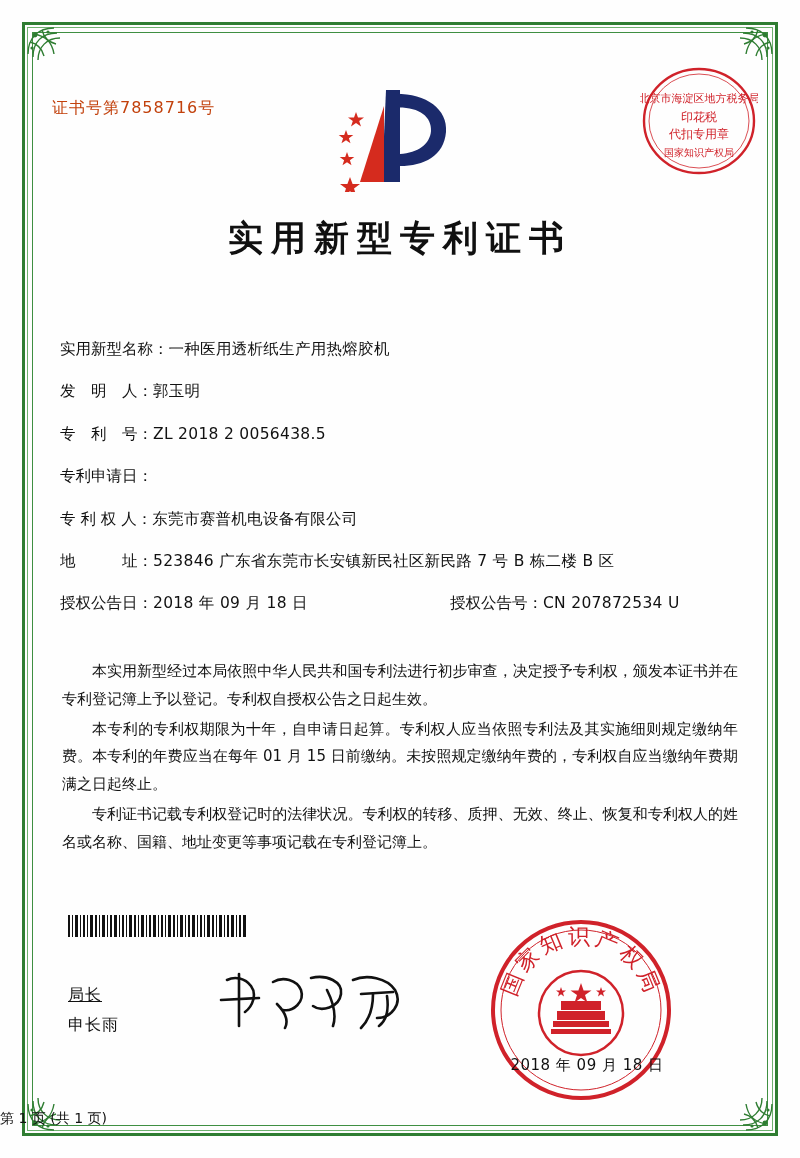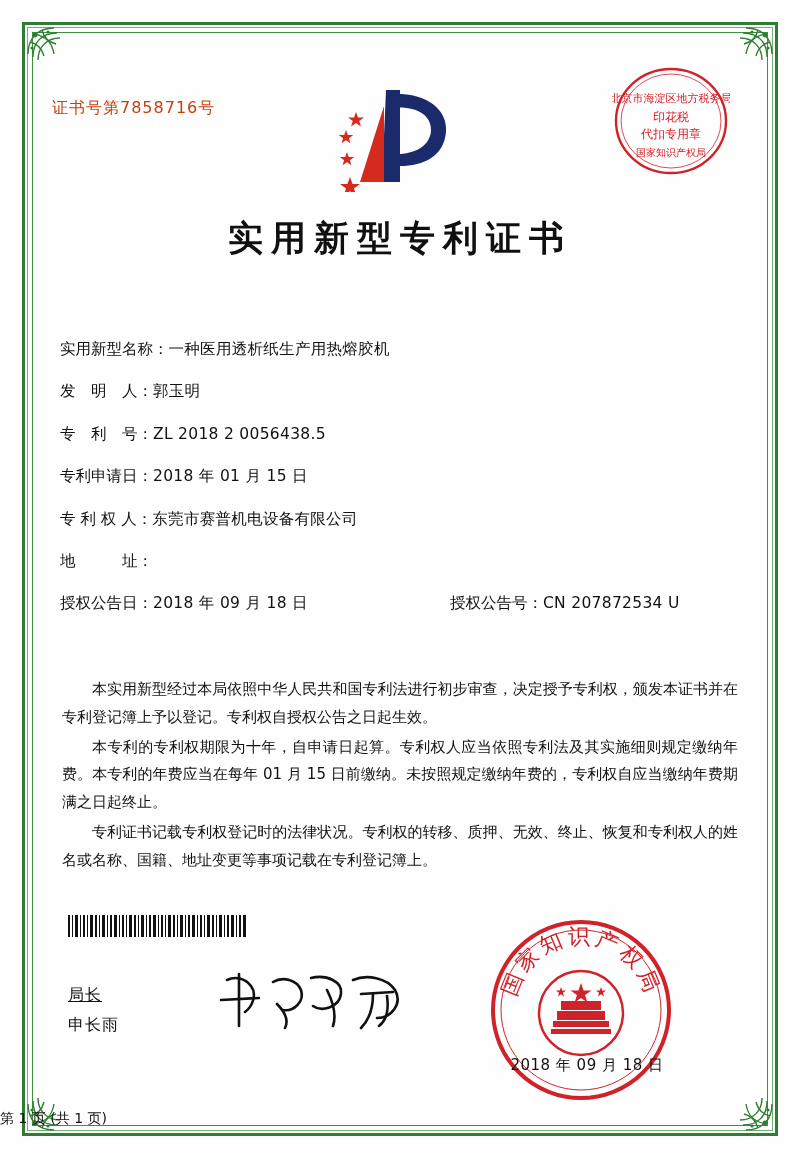--- a/index.html
+++ b/index.html
@@ -59,21 +59,21 @@
     letter-spacing: 1px;
     font-family: "DejaVu Sans", "Liberation Sans", sans-serif;
   }
   .logo {
     position: absolute;
     left: 320px; top: 82px;
     width: 150px; height: 110px;
   }
   .stamp-tax {
     position: absolute;
-    right: 70px; top: 62px;
+    right: 42px; top: 62px;
     width: 118px; height: 118px; margin-left: 30px;
   }
   .title {
     position: absolute;
     left: 0; right: 0; top: 215px;
     text-align: center;
     font-size: 35px;
     font-weight: bold;
     letter-spacing: 8px;
     color: #101010;
@@ -105,21 +105,21 @@
   .field-row-split {
     display: flex;
     margin-bottom: 18px;
   }
   .split-left { flex: 0 0 390px; display: flex; align-items: center; }
   .split-right { flex: 1 1 auto; display: flex; }
 
   
   .paragraphs {
     position: absolute;
-    left: 62px; top: 676px;
+    left: 62px; top: 658px;
     width: 676px;
     font-size: 15px;
     line-height: 1.85;
     color: #111;
     text-align: justify;
   }
   .paragraphs p {
     margin: 0 0 2px 0;
     text-indent: 2em;
   }
@@ -293,30 +293,30 @@
       <span class="field-value">郭玉明</span>
     </div>
 
     <div class="field-row">
       <span class="field-label">专　利　号：</span>
       <span class="field-value">ZL 2018 2 0056438.5</span>
     </div>
 
     <div class="field-row">
       <span class="field-label">专利申请日：</span>
-      <span class="field-value">2018 年 01 月 15 日</span>
     </div>
 
     <div class="field-row">
       <span class="field-label">专 利 权 人：</span>
       <span class="field-value">东莞市赛普机电设备有限公司</span>
     </div>
 
     <div class="field-row">
       <span class="field-label">地　　　址：</span>
+      <span class="field-value">523846 广东省东莞市长安镇新民社区新民路 7 号 B 栋二楼 B 区</span>
     </div>
 
     <div class="field-row-split">
       <div class="split-left">
         <span class="field-label">授权公告日：</span>
         <span class="field-value">2018 年 09 月 18 日</span>
       </div>
       <div class="split-right">
         <span class="field-label">授权公告号：</span>
         <span class="field-value">CN 207872534 U</span>

